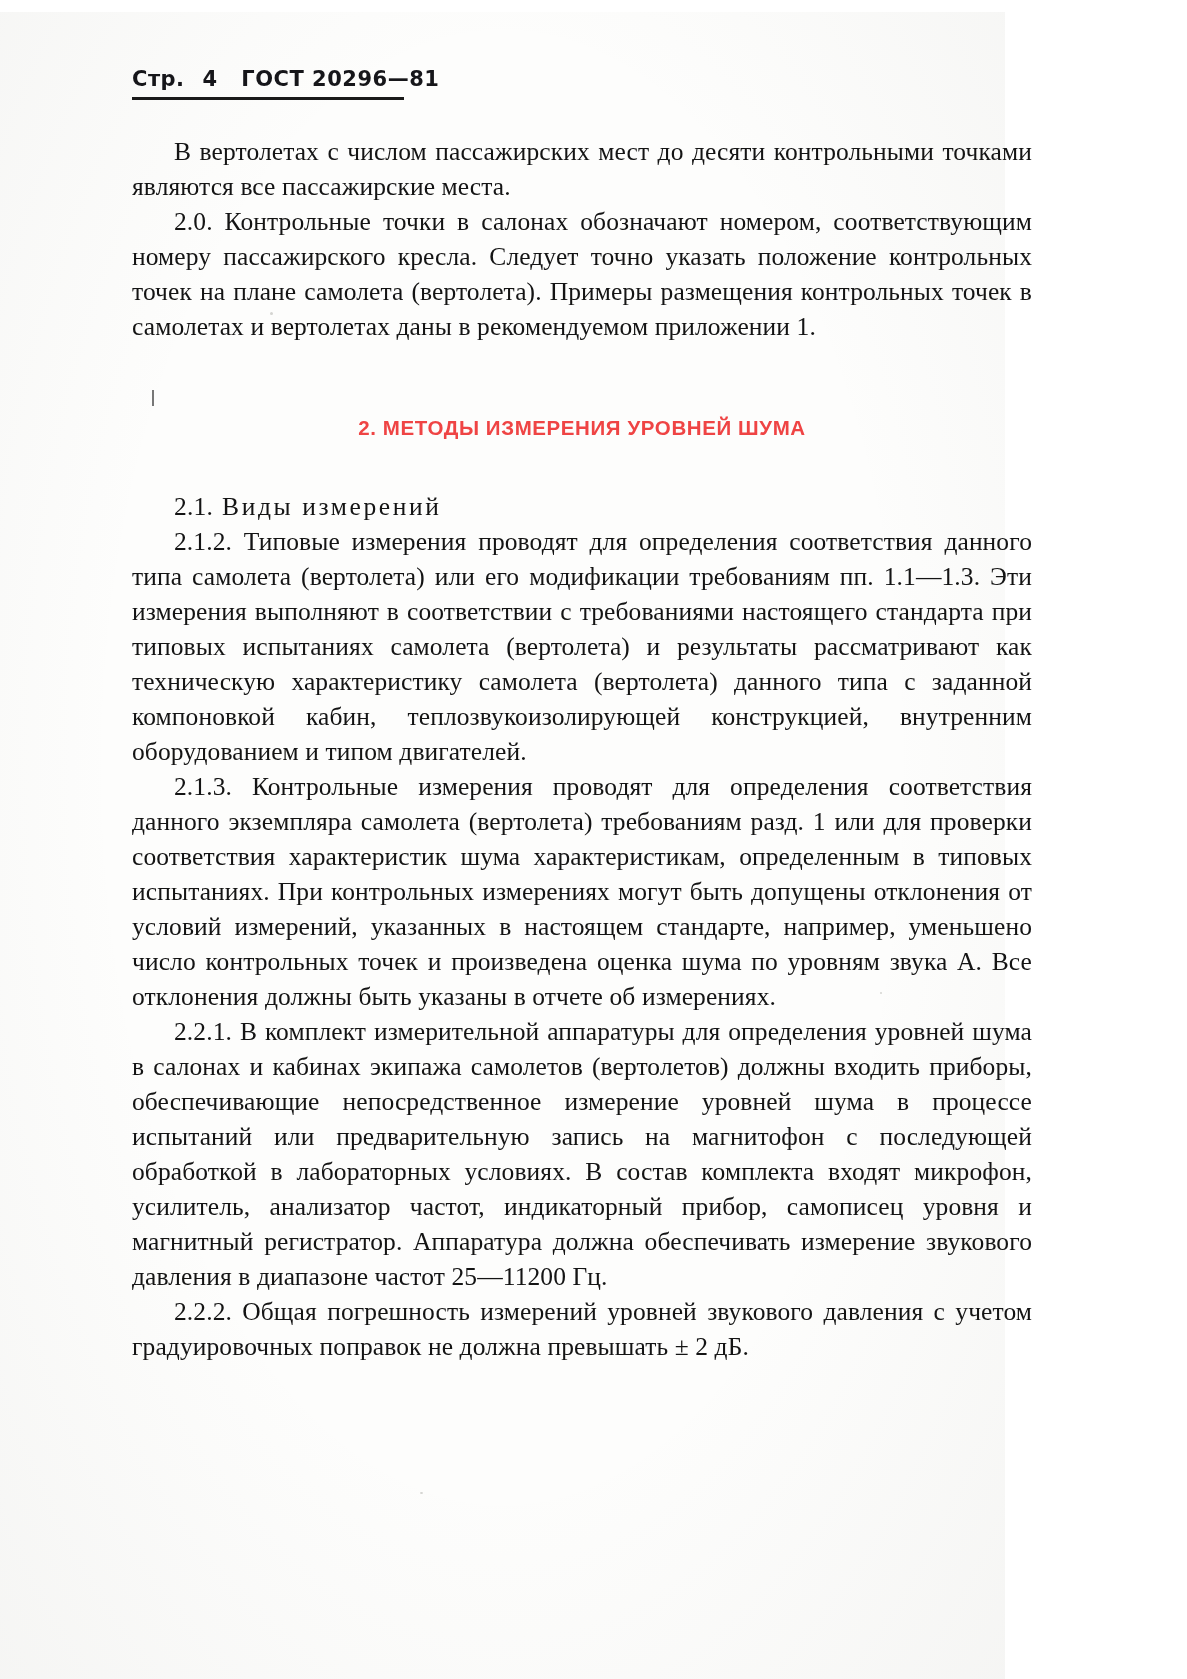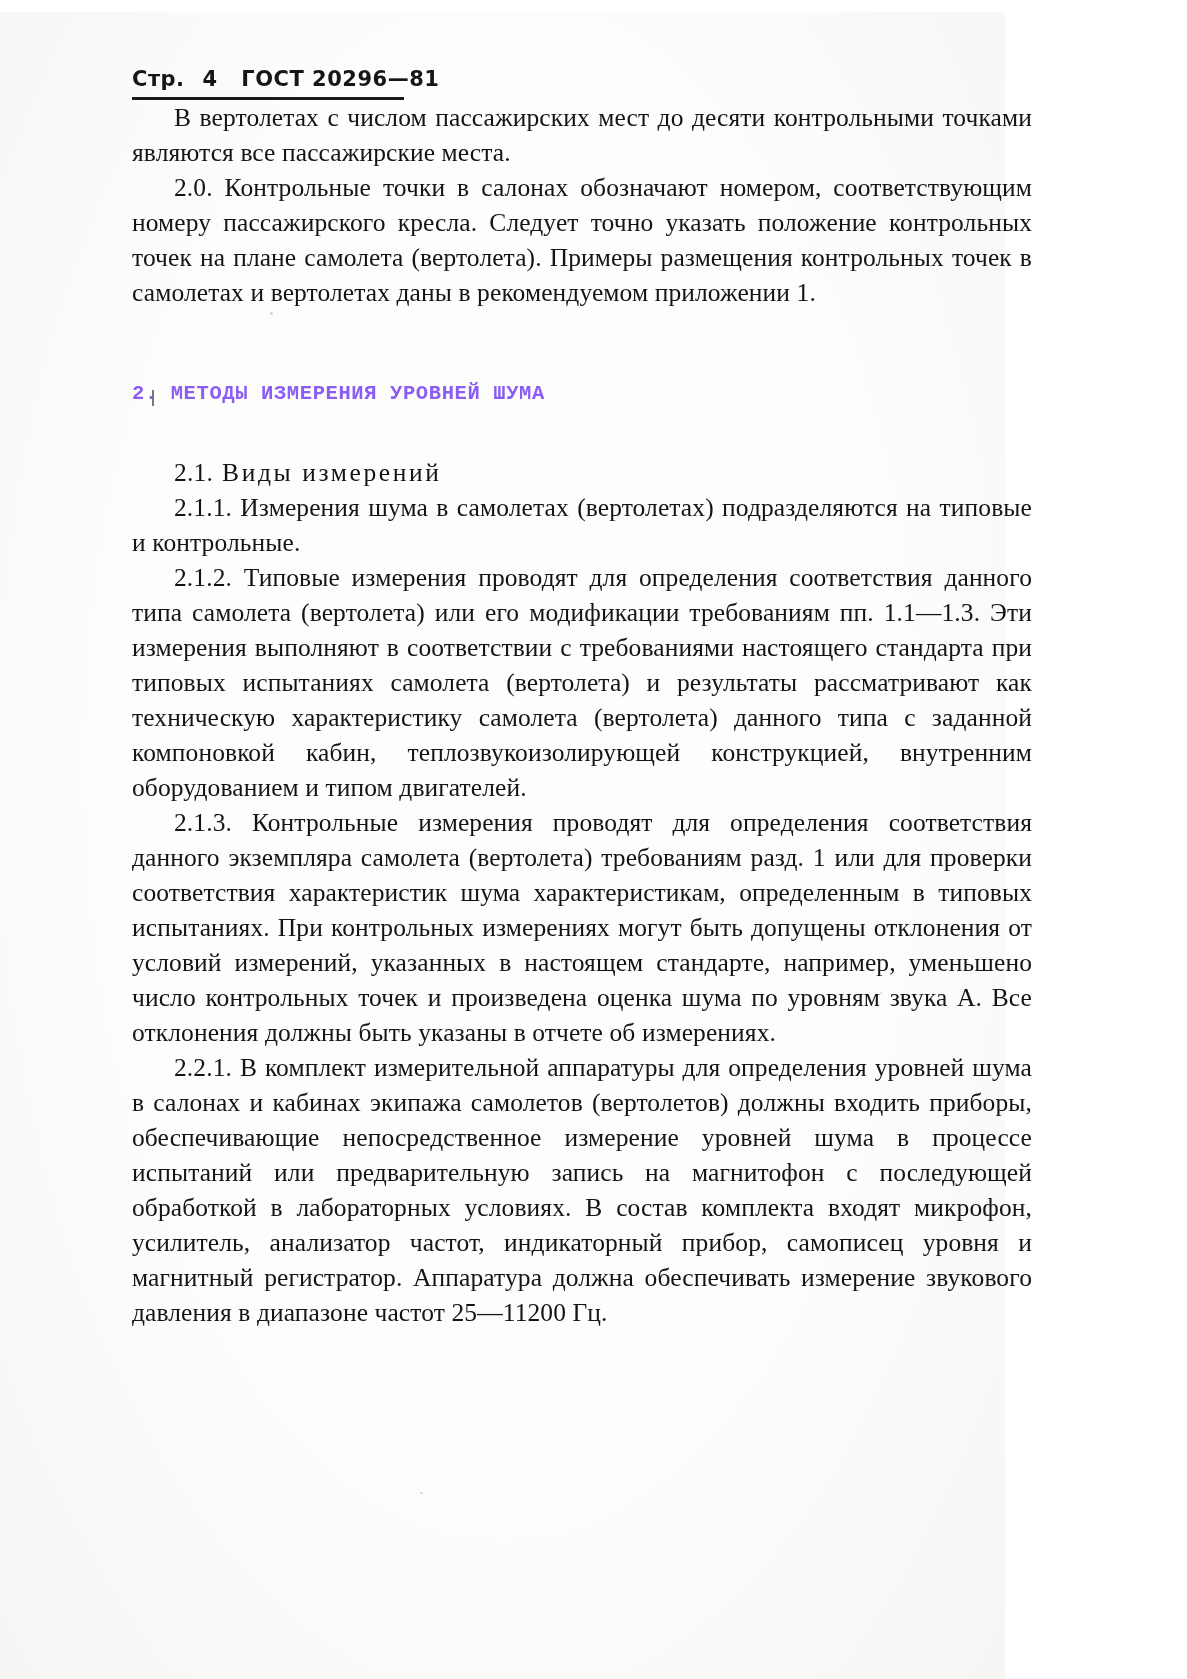--- a/index.html
+++ b/index.html
@@ -44,41 +44,43 @@
     white-space: nowrap;
   }
   .header-line .pagenum { margin-left: 10px; margin-right: 16px; }
   .header-rule {
     margin-top: 6px;
     width: 272px;
     height: 3px;
     background: #1a1a1a;
   }
   .body-text {
+    margin-top: 34px;
     font-size: 25.5px;
     line-height: 35px;
     text-align: justify;
     text-justify: inter-word;
     color: #141414;
     letter-spacing: 0.1px;
   }
   .para {
     margin: 0 0 0 0;
     text-indent: 42px;
     text-align: justify;
     text-align-last: left;
   }
   .section-title {
     margin-top: 66px;
     margin-bottom: 44px;
-    font-family: Liberation Mono, monospace;
+    text-align: center;
+    font-family: Liberation Sans, sans-serif;
     font-weight: bold;
     font-size: 20.5px;
     letter-spacing: 0.6px;
-    color: #8b5cf6;
+    color: #ef4444;
   }
   .sub-head {
     text-indent: 42px;
     letter-spacing: 2.6px;
     text-align: right;
   }
   .sub-head .num { letter-spacing: 0.2px; }
   .tick {
     position: absolute;
     left: 152px;
@@ -115,26 +117,26 @@
       <p class="para">В вертолетах с числом пассажирских мест до десяти контрольными точками являются все пассажирские места.</p>
       <p class="para">2.0. Контрольные точки в салонах обозначают номером, соответствующим номеру пассажирского кресла. Следует точно указать положение контрольных точек на плане самолета (вертолета). Примеры размещения контрольных точек в самолетах и вертолетах даны в рекомендуемом приложении 1.</p>
 
       <div class="section-title">2. МЕТОДЫ ИЗМЕРЕНИЯ УРОВНЕЙ ШУМА</div>
 
       <p class="para sub-head">
         <span class="num">2.1.</span>
         <span>Виды измерений</span>
       </p>
 
-      <p class="para">2.1.1. Измерения шума в самолетах (вертолетах) подразделяются на типовые и контрольные.</p>
       <p class="para">2.1.2. Типовые измерения проводят для определения соответствия данного типа самолета (вертолета) или его модификации требованиям пп. 1.1—1.3. Эти измерения выполняют в соответствии с требованиями настоящего стандарта при типовых испытаниях самолета (вертолета) и результаты рассматривают как техническую характеристику самолета (вертолета) данного типа с заданной компоновкой кабин, теплозвукоизолирующей конструкцией, внутренним оборудованием и типом двигателей.</p>
       <p class="para">2.1.3. Контрольные измерения проводят для определения соответствия данного экземпляра самолета (вертолета) требованиям разд. 1 или для проверки соответствия характеристик шума характеристикам, определенным в типовых испытаниях. При контрольных измерениях могут быть допущены отклонения от условий измерений, указанных в настоящем стандарте, например, уменьшено число контрольных точек и произведена оценка шума по уровням звука А. Все отклонения должны быть указаны в отчете об измерениях.</p>
 
 
       <p class="para">2.2.1. В комплект измерительной аппаратуры для определения уровней шума в салонах и кабинах экипажа самолетов (вертолетов) должны входить приборы, обеспечивающие непосредственное измерение уровней шума в процессе испытаний или предварительную запись на магнитофон с последующей обработкой в лабораторных условиях. В состав комплекта входят микрофон, усилитель, анализатор частот, индикаторный прибор, самописец уровня и магнитный регистратор. Аппаратура должна обеспечивать измерение звукового давления в диапазоне частот 25—11200 Гц.</p>
+      <p class="para">2.2.2. Общая погрешность измерений уровней звукового давления с учетом градуировочных поправок не должна превышать ± 2 дБ.</p>
 
     </div>
   </div>
 
   <div class="tick"></div>
   <div class="speck" style="left:270px;top:300px;width:3px;height:3px;"></div>
   <div class="speck" style="left:880px;top:980px;width:2px;height:2px;"></div>
   <div class="speck" style="left:420px;top:1480px;width:3px;height:2px;"></div>
 </div>
 

